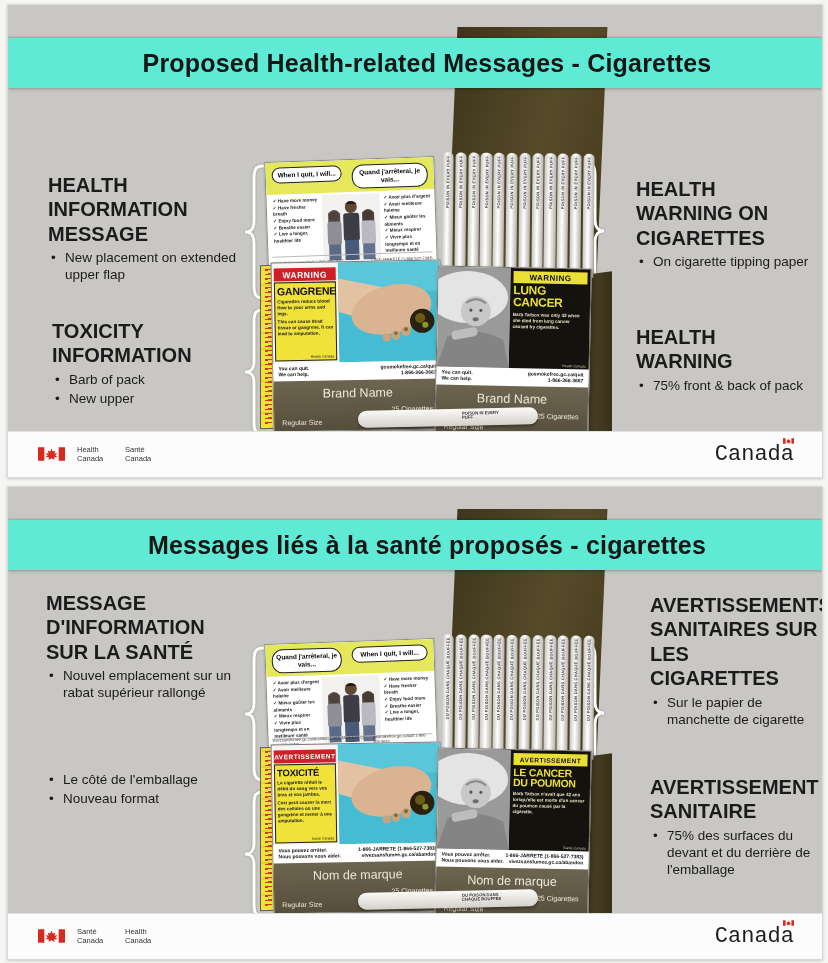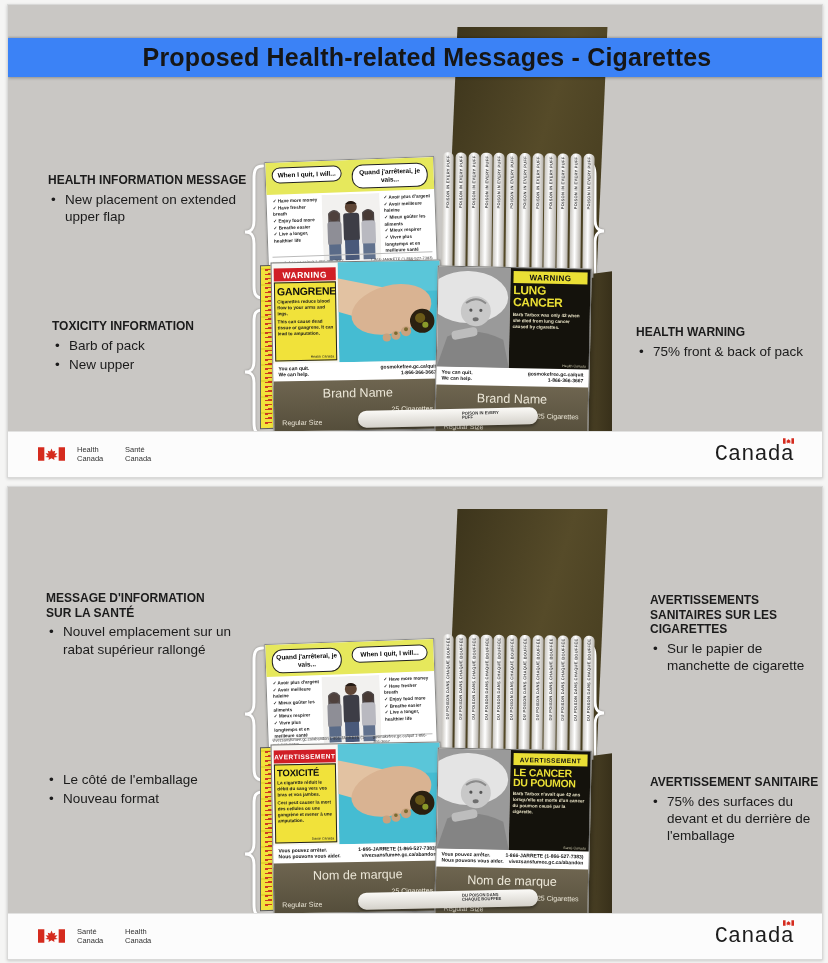--- a/index.html
+++ b/index.html
@@ -5,33 +5,33 @@
   html,body{margin:0;padding:0;background:#f5f5f4;}
   .page{position:relative;width:828px;height:963px;background:#f5f5f4;font-family:"Liberation Sans",sans-serif;overflow:hidden;}
   .slide{position:absolute;left:7px;width:814px;height:472px;background:#c9c7c4;border:1px solid #d9d9d8;box-shadow:0 1px 3px rgba(0,0,0,.18);overflow:hidden;}
   .slide-en{top:4px;} .slide-fr{top:486px;}
   .bg{position:absolute;inset:0;z-index:0;background:
       radial-gradient(ellipse at -5% 15%, rgba(70,68,64,.30), transparent 42%),
       radial-gradient(ellipse at 105% 15%, rgba(70,68,64,.30), transparent 42%),
       linear-gradient(#aeaba8,#c9c7c4 45%,#dedddа 0,#dcdbd8 80%,#d3d2cf);}
   .lid{position:absolute;z-index:1;left:444px;top:22px;width:150px;height:250px;transform:skewX(-2.5deg);
       background:linear-gradient(105deg,#3d351c,#564b29 55%,#453c1f);}
-  .titlebar{position:absolute;z-index:2;left:0;right:0;top:33px;height:39px;background:#3b82f6;
+  .titlebar{position:absolute;z-index:2;left:0;right:0;top:33px;height:50px;background:#5eead4;
       box-shadow:0 1px 3px rgba(0,0,0,.28), 0 -1px 2px rgba(0,0,0,.15);display:flex;align-items:center;justify-content:center;padding-left:24px;}
   .titlebar h1{margin:0;font-size:25px;font-weight:bold;color:#161616;letter-spacing:.2px;}
   .footerbar{position:absolute;z-index:4;left:0;right:0;bottom:0;height:45px;background:#fcfcfc;border-top:1px solid #e2e2e1;}
   .fip{position:absolute;left:30px;top:13px;display:flex;gap:12px;align-items:flex-start;}
   .fip .flag{width:27px;height:14px;margin-top:2px;}
   .dept{font-size:7.5px;line-height:1.25;color:#333;width:36px;}
   .wordmark{position:absolute;right:28px;top:10px;font-family:Liberation Mono, monospace;font-size:22px;color:#1d1d1d;}
   .wm-wrap{position:relative;display:inline-block;}
   .wm-flag{position:absolute;right:0px;top:-4px;width:11px;height:6px;}
   
   .ann{position:absolute;z-index:3;color:#1b1b1b;}
-  .ann h2{margin:0 0 3px;font-size:12px;font-weight:bold;line-height:1.22;max-width:200px;}
+  .ann h2{margin:0 0 3px;font-size:20px;font-weight:bold;line-height:1.22;max-width:200px;}
   .slide-fr .ann h2{max-width:172px;}
   .ann ul{margin:0;padding:0;list-style:none;font-size:13.5px;line-height:1.28;}
   .ann li{position:relative;padding-left:17px;margin-bottom:2px;}
   .ann li::before{content:"•";position:absolute;left:3px;}
   .slide-en .ann-tl{left:40px;top:168px;width:212px}
   .slide-en .ann-bl{left:44px;top:314px;width:218px}
   .slide-en .ann-tr{left:628px;top:172px;width:178px}
   .slide-en .ann-br{left:628px;top:320px;width:180px}
   .slide-fr .ann-tl{left:38px;top:104px;width:192px}
   .slide-fr .ann-bl{left:38px;top:284px;width:212px}
@@ -112,20 +112,26 @@
         <li>New placement on extended upper flap</li>
       </ul>
     </div>
     <div class="ann ann-bl">
       <h2>TOXICITY INFORMATION</h2>
       <ul>
         <li>Barb of pack</li>
         <li>New upper</li>
       </ul>
     </div>
+    <div class="ann ann-tr">
+      <h2>HEALTH WARNING ON CIGARETTES</h2>
+      <ul>
+        <li>On cigarette tipping paper</li>
+      </ul>
+    </div>
     <div class="ann ann-br">
       <h2>HEALTH WARNING</h2>
       <ul>
         <li>75% front &amp; back of pack</li>
       </ul>
     </div>
 
     <svg class="brace brace-lt" viewBox="0 0 24 140" preserveAspectRatio="none">
         <path d="M22,3 C14,3 13,8 13,16 L13,58 C13,66 11,70 4,70 C11,70 13,74 13,82 L13,124 C13,132 14,137 22,137"></path>
       </svg>
@@ -321,20 +327,23 @@
             <polygon points="32,3 35,10 41,8 39,15 46,14 41,20 47,23 38,24 39,30 32,26 25,30 26,24 17,23 23,20 18,14 25,15 23,8 29,10" fill="#d52b1e"></polygon>
           </svg>
         </span>
       </div>
     </div>
   </section>
 
   <section class="slide slide-fr">
     <div class="bg"></div>
     <div class="lid"></div>
+    <div class="titlebar">
+      <h1>Messages liés à la santé proposés - cigarettes</h1>
+    </div>
 
     <div class="ann ann-tl">
       <h2>MESSAGE D'INFORMATION SUR LA SANTÉ</h2>
       <ul>
         <li>Nouvel emplacement sur un rabat supérieur rallongé</li>
       </ul>
     </div>
     <div class="ann ann-bl">
       <ul>
         <li>Le côté de l'emballage</li>

